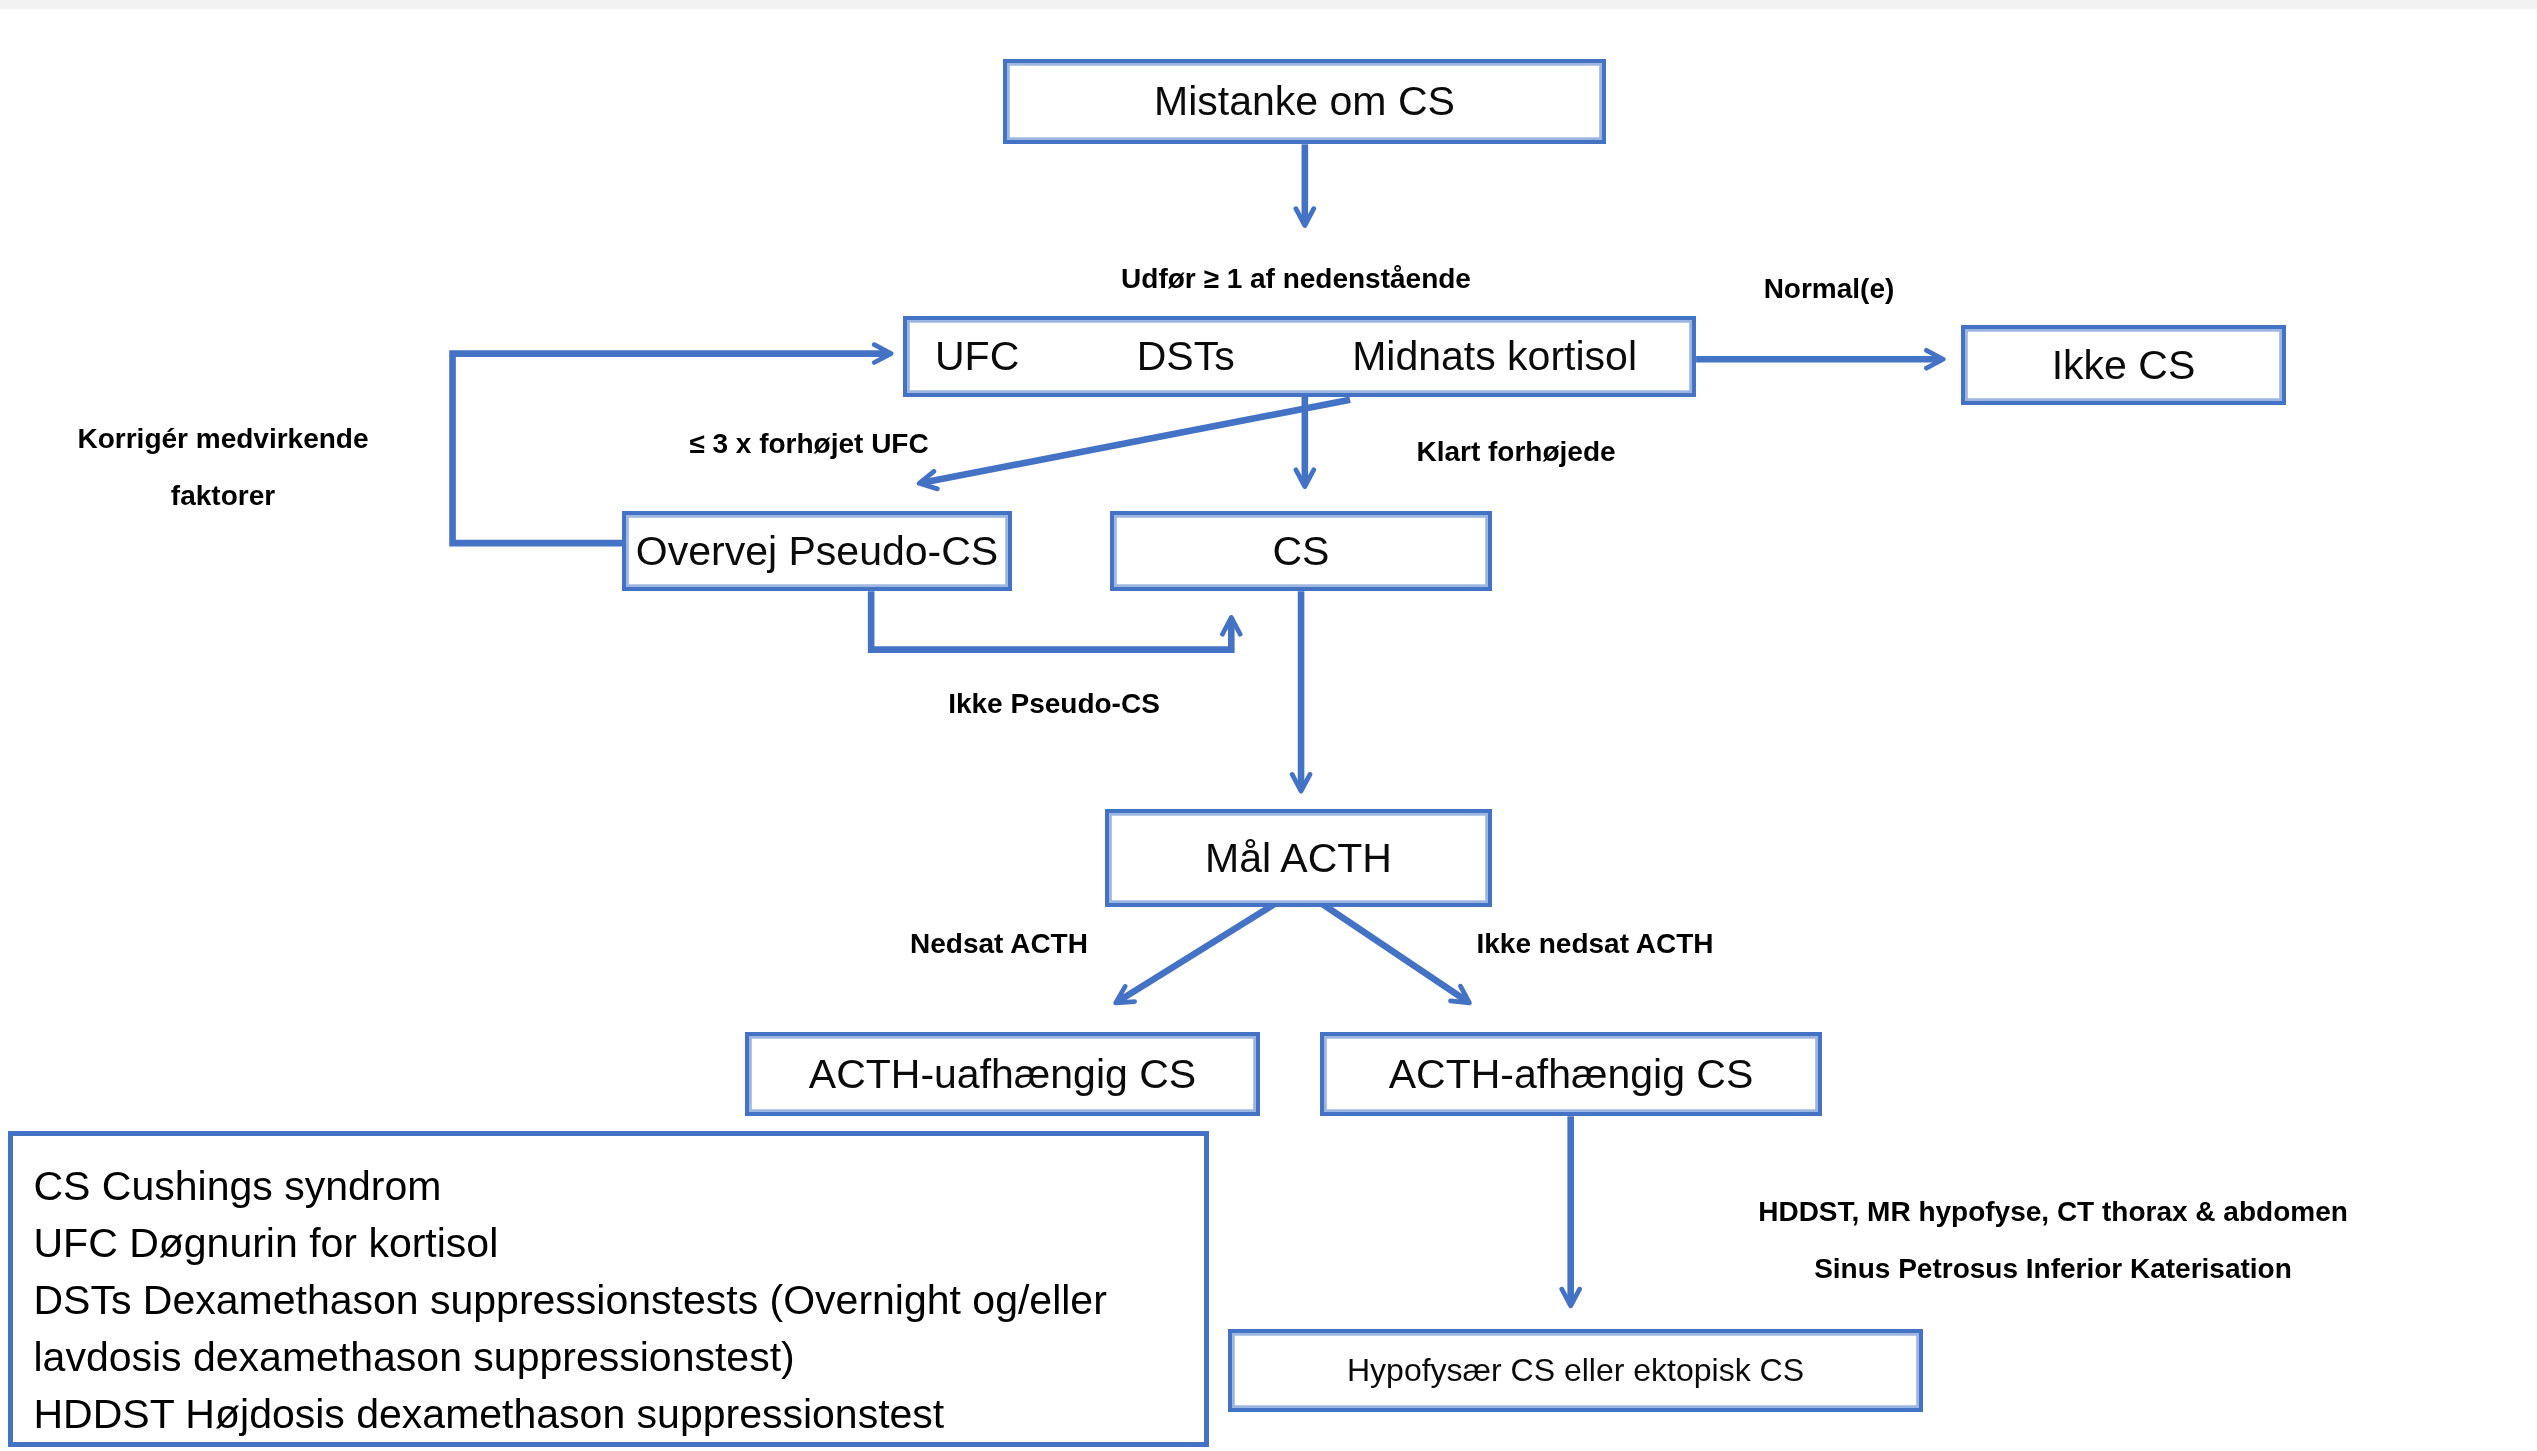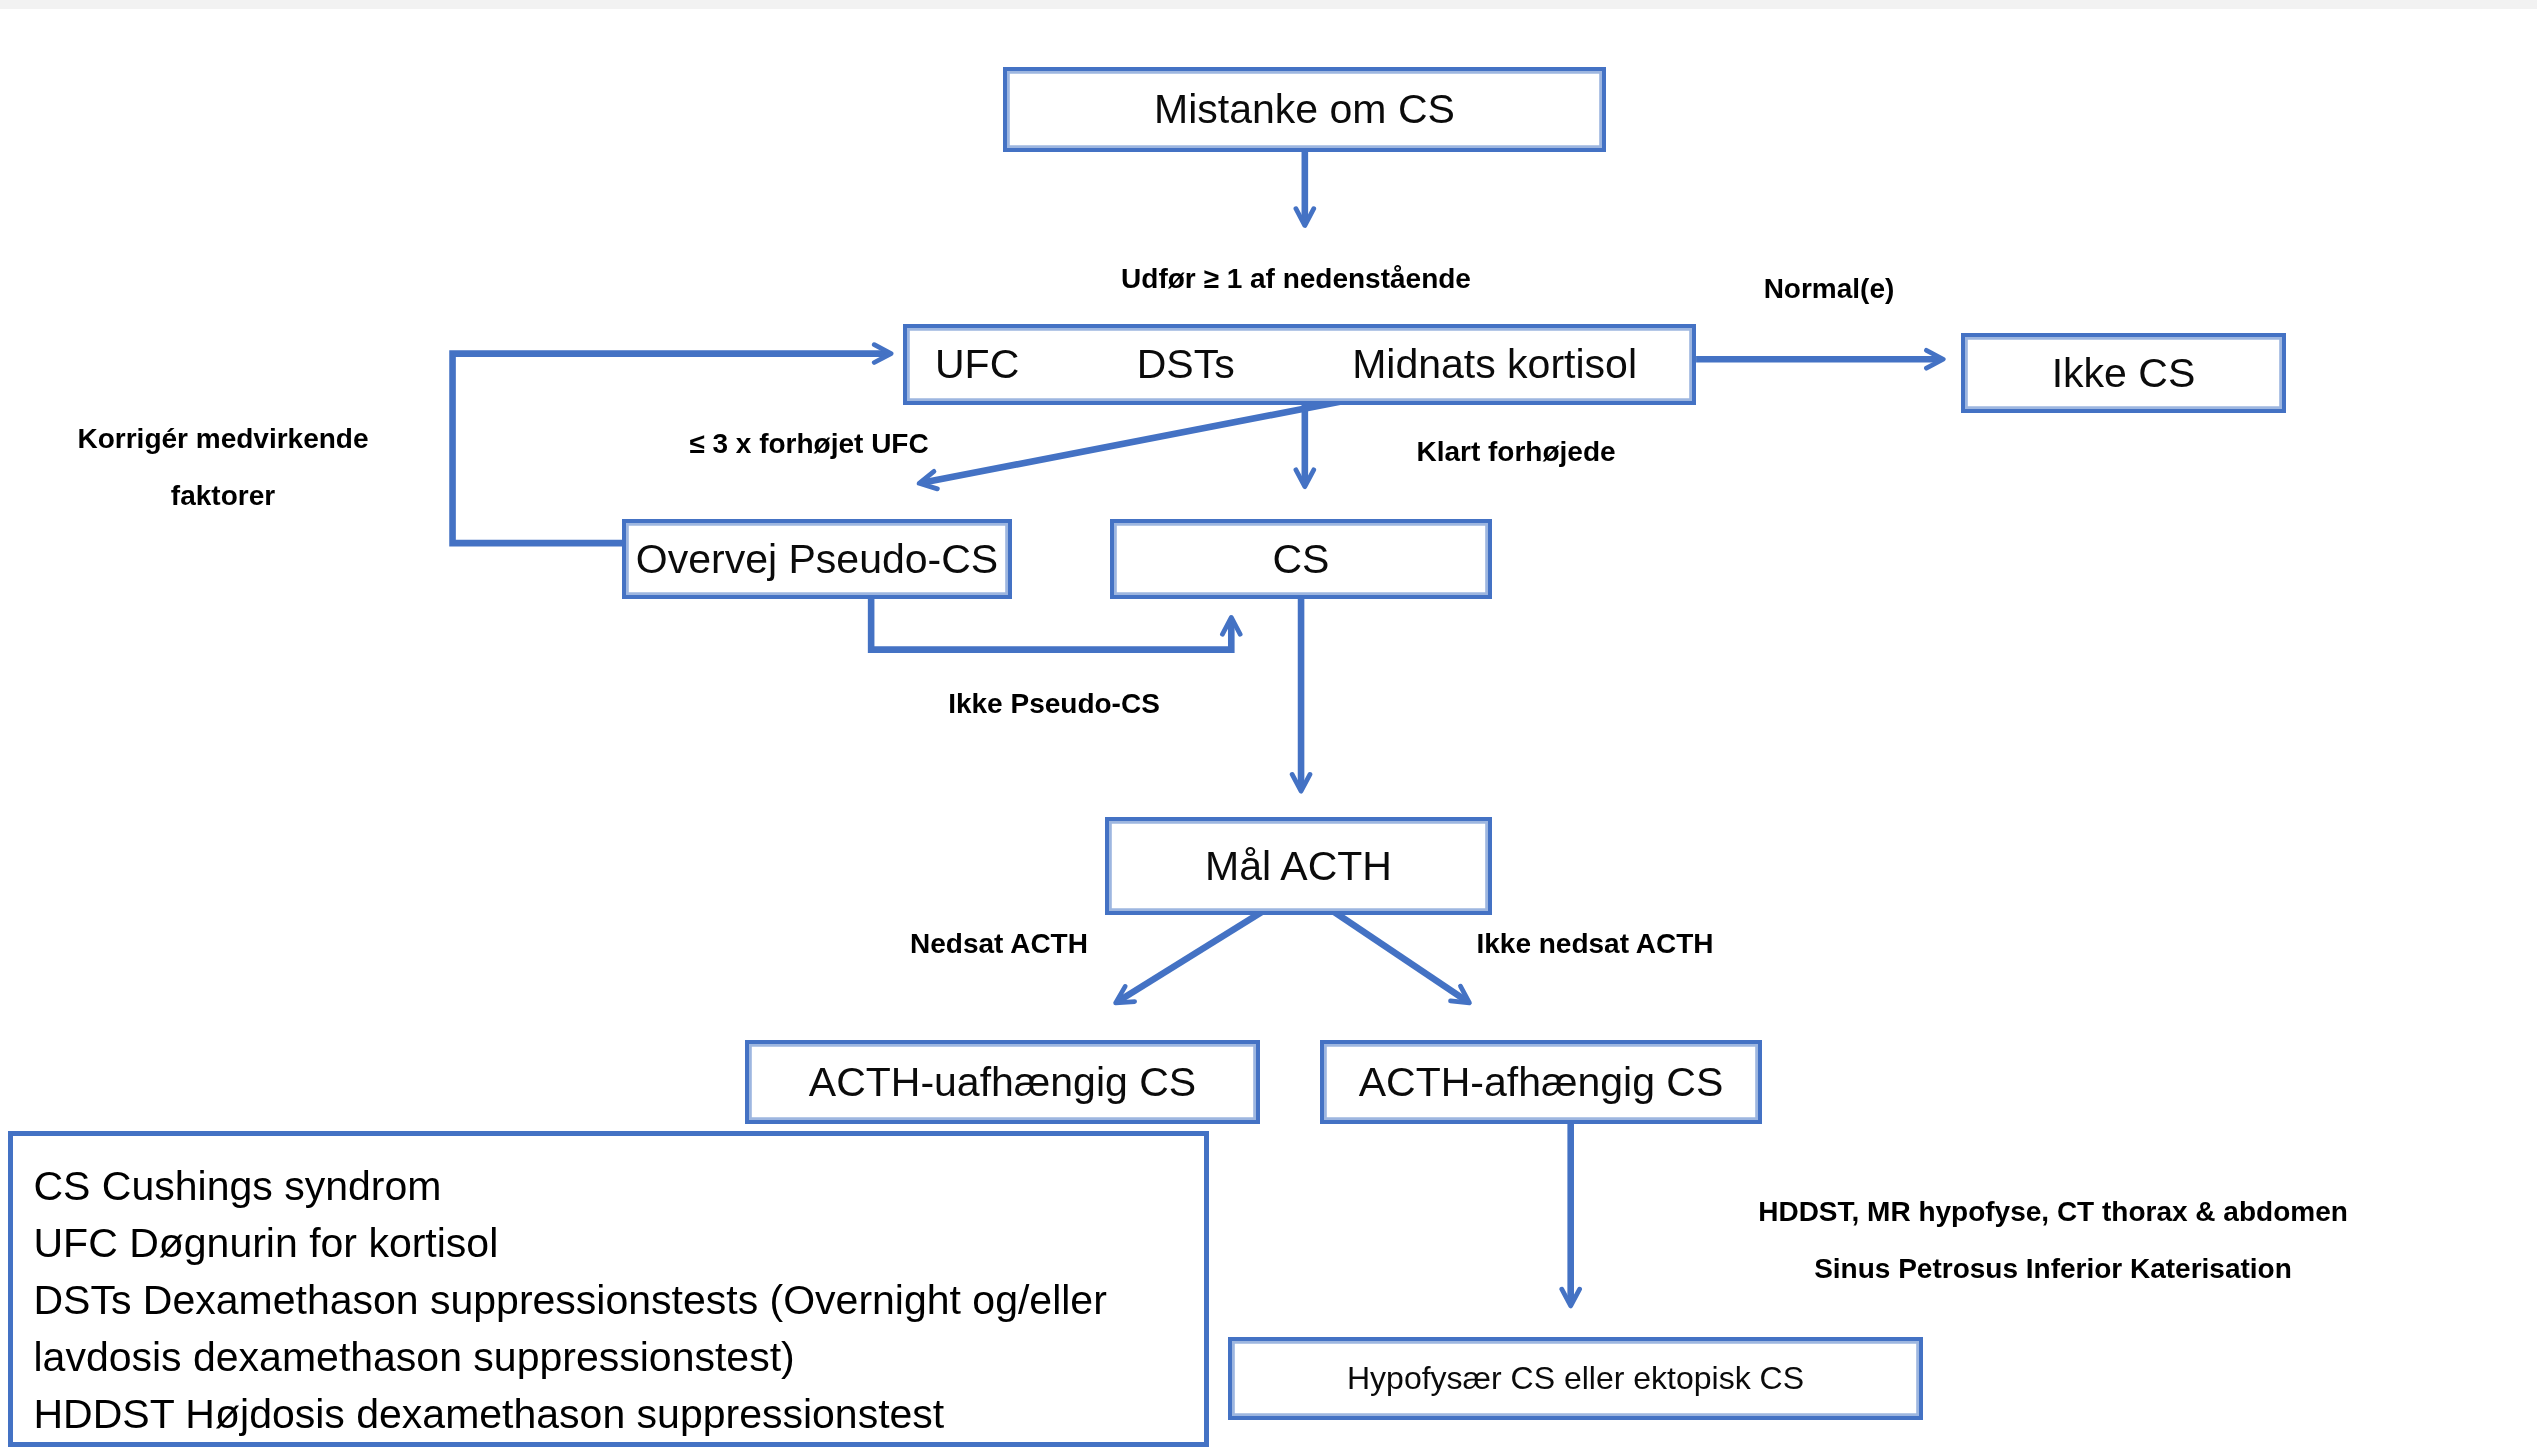--- a/index.html
+++ b/index.html
@@ -6,21 +6,21 @@
   .canvas{
     position:relative;width:2538px;height:1452px;background:#ffffff;
     font-family:"Liberation Sans",sans-serif;overflow:hidden;
   }
   .top-strip{position:absolute;left:0;top:0;width:2538px;height:8.5px;background:#f2f2f2;}
   svg.edges{position:absolute;left:0;top:0;width:2538px;height:1452px;}
   .node{
     position:absolute;background:#ffffff;border:4.7px solid #4472C4;
     box-shadow:inset 0 0 0 2.8px #9db6e0;
     display:flex;align-items:center;justify-content:center;
-    color:#0b0b0b;font-size:41px;box-sizing:border-box;white-space:nowrap;margin-top:8px;
+    color:#0b0b0b;font-size:41px;box-sizing:border-box;white-space:nowrap;
   }
   .node.tests{justify-content:space-between;padding:0 55px 0 28px;}
   .lbl{
     position:absolute;color:#000000;font-size:28px;font-weight:600;
     white-space:nowrap;transform:translate(-50%,-50%);text-align:center;line-height:57px;
   }
   .lbl .line{display:block;}
   .legend{
     position:absolute;left:7.5px;top:1131px;width:1201px;height:316px;
     border:5.7px solid #4472C4;box-sizing:border-box;background:#ffffff;
@@ -78,21 +78,21 @@
   </div>
 
   <div class="node" style="left:1105px;top:809px;width:387px;height:98px">
     <span>Mål ACTH</span>
   </div>
 
   <div class="node" style="left:745px;top:1032px;width:515px;height:84px">
     <span>ACTH-uafhængig CS</span>
   </div>
 
-  <div class="node" style="left:1320px;top:1032px;width:442px;height:84px">
+  <div class="node" style="left:1320px;top:1032px;width:502px;height:84px">
     <span>ACTH-afhængig CS</span>
   </div>
 
   <div class="node" style="left:1228px;top:1329px;width:695px;height:83px;font-size:32px">
     <span>Hypofysær CS eller ektopisk CS</span>
   </div>
 
   <div class="lbl" style="left:1296px;top:278px">Udfør ≥ 1 af nedenstående</div>
 
   <div class="lbl" style="left:1829px;top:288px">Normal(e)</div>

